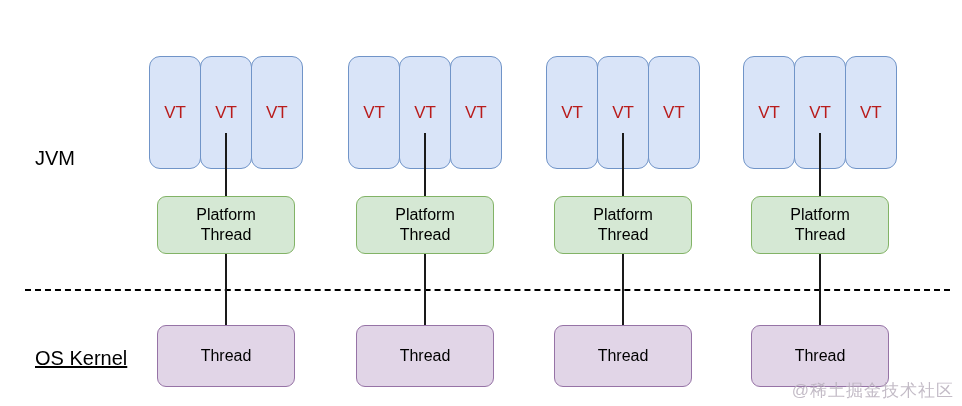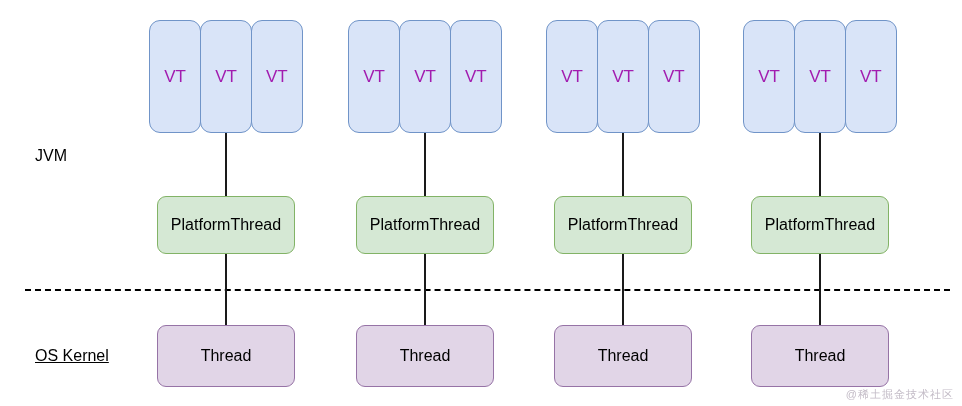--- a/index.html
+++ b/index.html
@@ -15,21 +15,21 @@
     position: relative;
     width: 962px;
     height: 406px;
     background: #ffffff;
     overflow: hidden;
   }
 
   
   .side-label {
     position: absolute;
-    font-size: 16px;
+    font-size: 20px;
     color: #000000;
     white-space: nowrap;
     line-height: 1;
   }
   #label-jvm      { left: 35px; top: 148px; }
   #label-os-kernel{ left: 35px; top: 348px; text-decoration: underline; }
 
   
   #boundary-line {
     position: absolute;
@@ -61,38 +61,39 @@
     flex: 1 1 0;
     height: 113px;
     box-sizing: border-box;
     background: #d9e4f8;
     border: 1.4px solid #7094c8;
     border-radius: 11px;
     display: flex;
     align-items: center;
     justify-content: center;
     font-size: 17px;
-    color: #a21caf;
+    color: #b91c1c;
     margin-right: -1.4px;
+    margin-top: 36px;
   }
   .vt-box:last-child { margin-right: 0; }
 
   
   .platform-box {
     position: absolute;
     top: 196px;
     left: 8px;
     width: 138px;
     height: 58px;
     box-sizing: border-box;
     background: #d5e8d4;
     border: 1.3px solid #82b366;
     border-radius: 9px;
     display: flex;
-    flex-direction: row;
+    flex-direction: column;
     align-items: center;
     justify-content: center;
     font-size: 16px;
     line-height: 1.28;
     color: #000000;
     text-align: center;
   }
 
   
   .thread-box {
@@ -120,21 +121,21 @@
     border-left: 2.2px solid #1a1a1a;
   }
   .connector-upper { top: 133px; height: 63px; }
   .connector-lower { top: 254px; height: 71px; }
 
   
   #watermark {
     position: absolute;
     right: 8px;
     bottom: 4px;
-    font-size: 11px;
+    font-size: 17px;
     color: #b9b0bd;
     opacity: 0.85;
     letter-spacing: 1px;
     white-space: nowrap;
   }
 </style>
 </head>
 <body>
 
 <div id="canvas">

